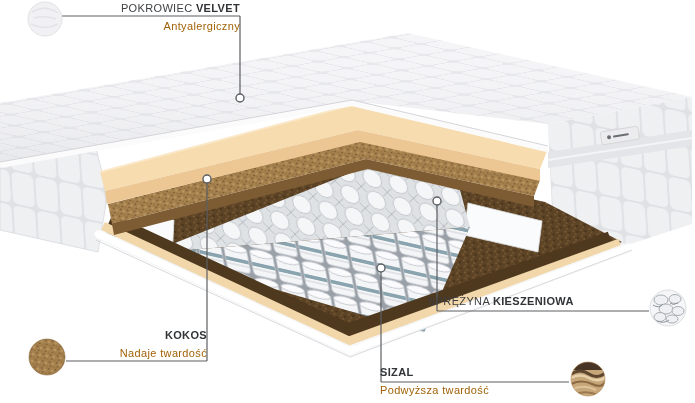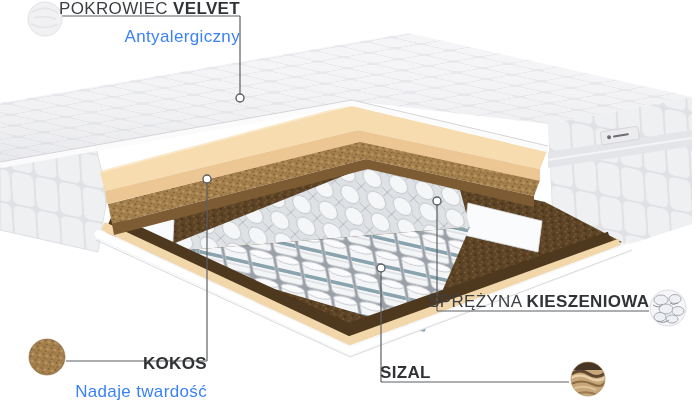--- a/index.html
+++ b/index.html
@@ -1,25 +1,25 @@
 <!DOCTYPE html>
 <html><head>
 <meta charset="utf-8">
 <style>
   html,body{margin:0;padding:0;background:#ffffff;}
   .stage{position:relative;width:695px;height:403px;overflow:hidden;background:#ffffff;
          font-family:"Liberation Sans",sans-serif;}
   .stage svg{position:absolute;left:0;top:0;}
-  .lbl{position:absolute;color:#3c3f42;font-size:17px;letter-spacing:.35px;line-height:15px;white-space:nowrap;}
+  .lbl{position:absolute;color:#3c3f42;font-size:11px;letter-spacing:.35px;line-height:15px;white-space:nowrap;}
   .lbl .l1{font-weight:400;}
   .lbl .l1 b{font-weight:700;color:#313437;}
-  .lbl .l2{color:#3b82f6;margin-top:13px;}
+  .lbl .l2{color:#a16207;margin-top:3px;}
   .lbl.right{text-align:right;}
   #label-cover{left:0;top:1px;width:240px;}
-  #label-kokos{left:0;top:356px;width:207px;}
+  #label-kokos{left:0;top:328px;width:207px;}
   #label-sizal{left:380px;top:365px;}
   #label-sprezyna{left:428px;top:294px;}
 </style>
 </head>
 <body>
 
 <div class="stage">
 
 <svg width="695" height="403" viewBox="0 0 695 403">
   <defs>
@@ -166,19 +166,20 @@
   <div class="l2">Antyalergiczny</div>
 </div>
 
 <div class="lbl right" id="label-kokos">
   <div class="l1"><b>KOKOS</b></div>
   <div class="l2">Nadaje twardość</div>
 </div>
 
 <div class="lbl" id="label-sizal">
   <div class="l1"><b>SIZAL</b></div>
+  <div class="l2">Podwyższa twardość</div>
 </div>
 
 <div class="lbl" id="label-sprezyna">
   <div class="l1"><span>SPRĘŻYNA</span> <b>KIESZENIOWA</b></div>
 </div>
 
 </div>
 
 </body></html>

